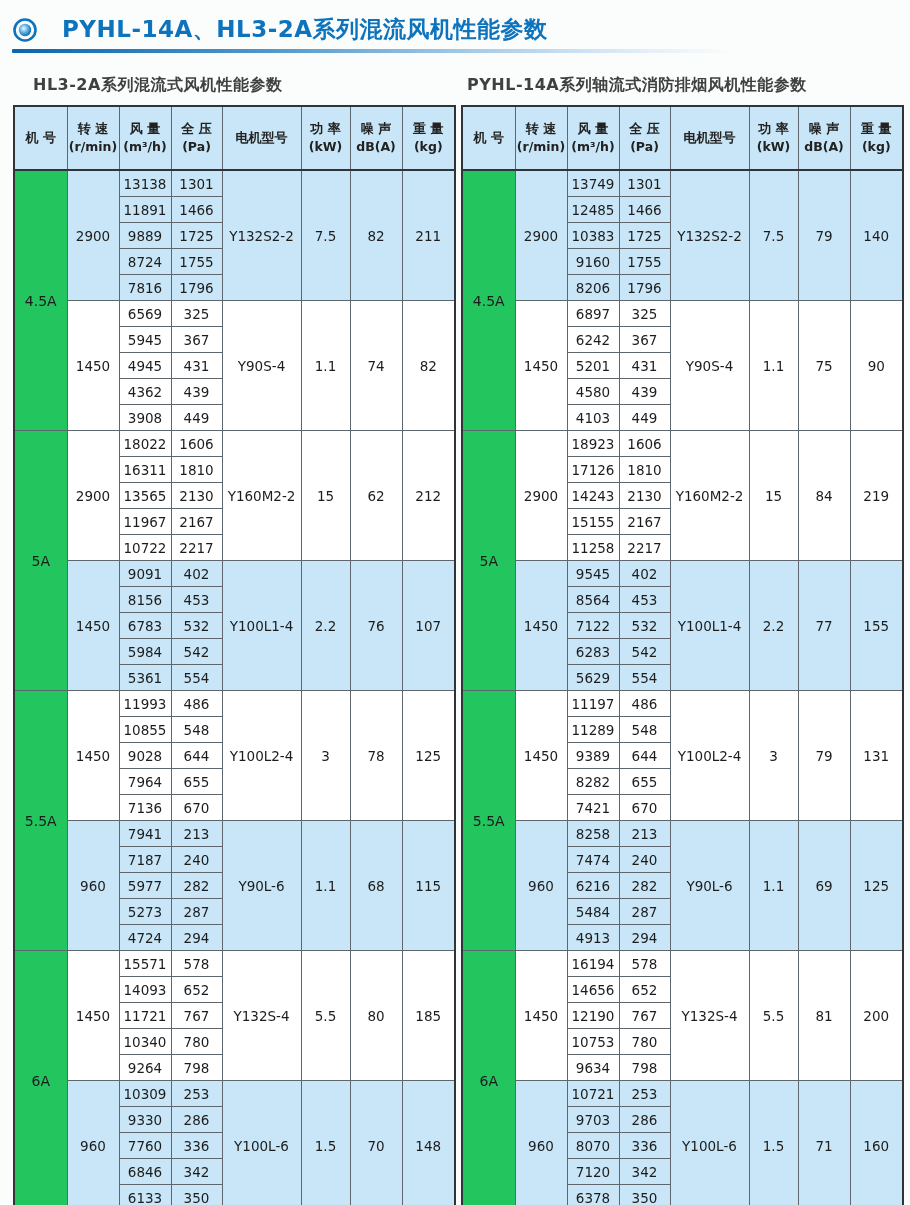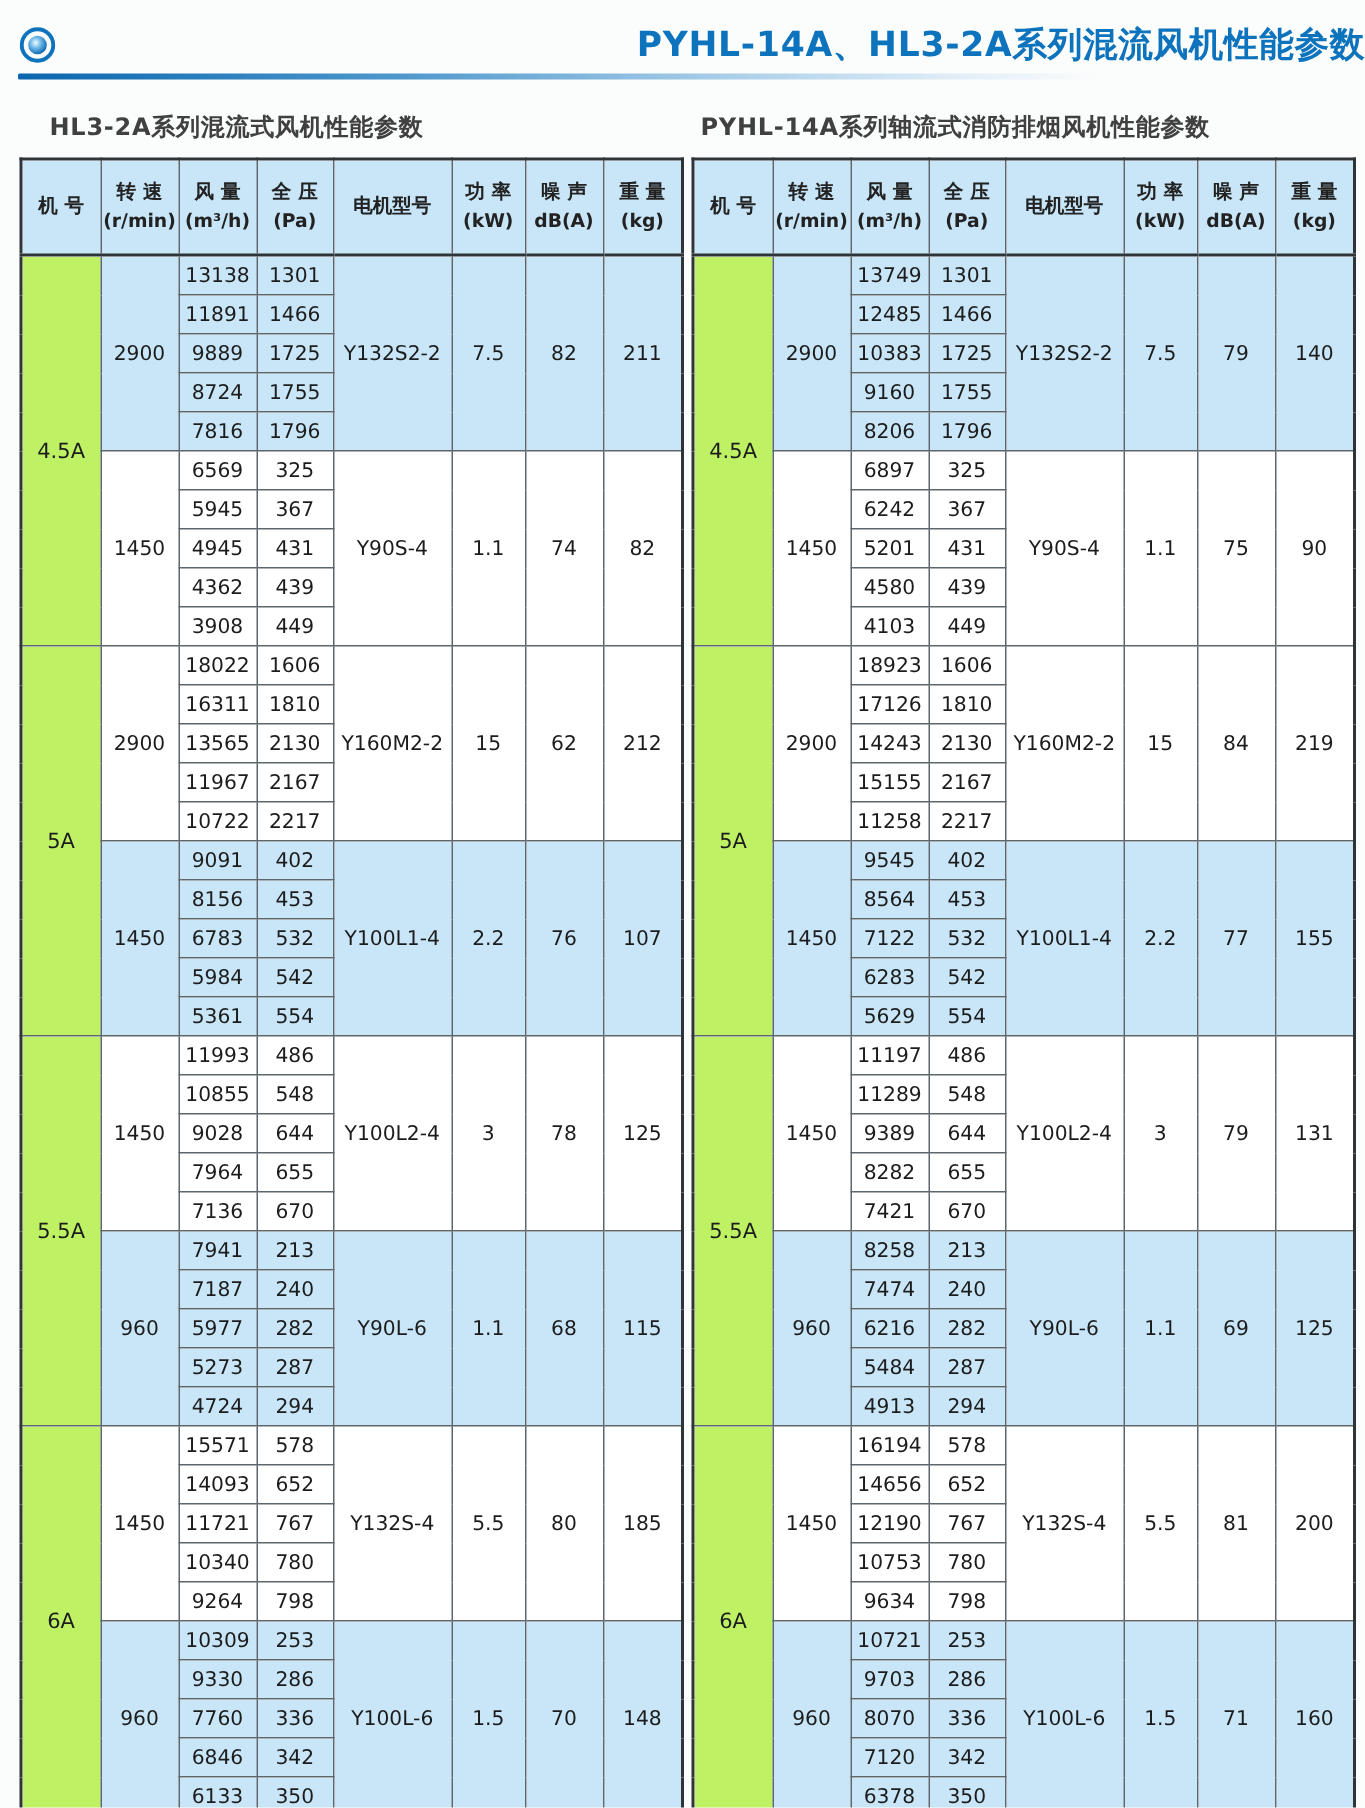--- a/index.html
+++ b/index.html
@@ -6,21 +6,21 @@
   body {
     width: 910px; height: 1205px;
     background: #fbfcfc;
     font-family: "DejaVu Sans", "Liberation Sans", sans-serif;
     color: #1c1c1c;
     -webkit-font-smoothing: antialiased;
   }
   .page { width: 910px; height: 1205px; overflow: hidden; box-sizing: border-box; padding: 12px 0 0 0; }
 
   
-  .title-row { display: flex; align-items: center; gap: 25px; margin: 2px 0 0 13px; justify-content: space-between; }
+  .title-row { display: flex; align-items: center; gap: 25px; margin: 2px 0 0 13px; }
   .bullet { width: 24px; height: 24px; flex: 0 0 auto; display: inline-block; }
   h1.page-title {
     margin: 0; font-size: 23px; font-weight: bold; letter-spacing: 0.5px;
     color: #0d73bd;
   }
   .title-underline {
     height: 4px; width: 720px; margin: 4px 0 0 12px; border-radius: 1px;
     background: linear-gradient(to right, #0a66ae 0%, #4d97cc 35%, #a8cde8 65%, #e3eff8 88%, rgba(255,255,255,0) 100%);
   }
 
@@ -43,21 +43,21 @@
     text-align: center; vertical-align: middle;
     padding: 0; overflow: hidden;
   }
   .perf th {
     height: 62px; background: #c8e6f7;
     font-size: 13px; font-weight: bold; color: #222; line-height: 1.45;
     border-bottom: 2px solid #2e3438;
   }
   .perf th .h-unit { display: block; font-weight: bold; font-size: 12.5px; }
   .perf td { height: 25px; font-size: 13.5px; }
-  .perf td.size-cell { font-size: 14px; background: #bef264; }
+  .perf td.size-cell { font-size: 14px; background: #22c55e; }
   .perf td.hl { background: #c8e6f7; }
   .perf td.motor-cell { font-size: 13.5px; letter-spacing: 0; }
 </style>
 </head>
 <body>
 
 <div class="page">
 
   <div class="title-row">
     <span class="bullet">

